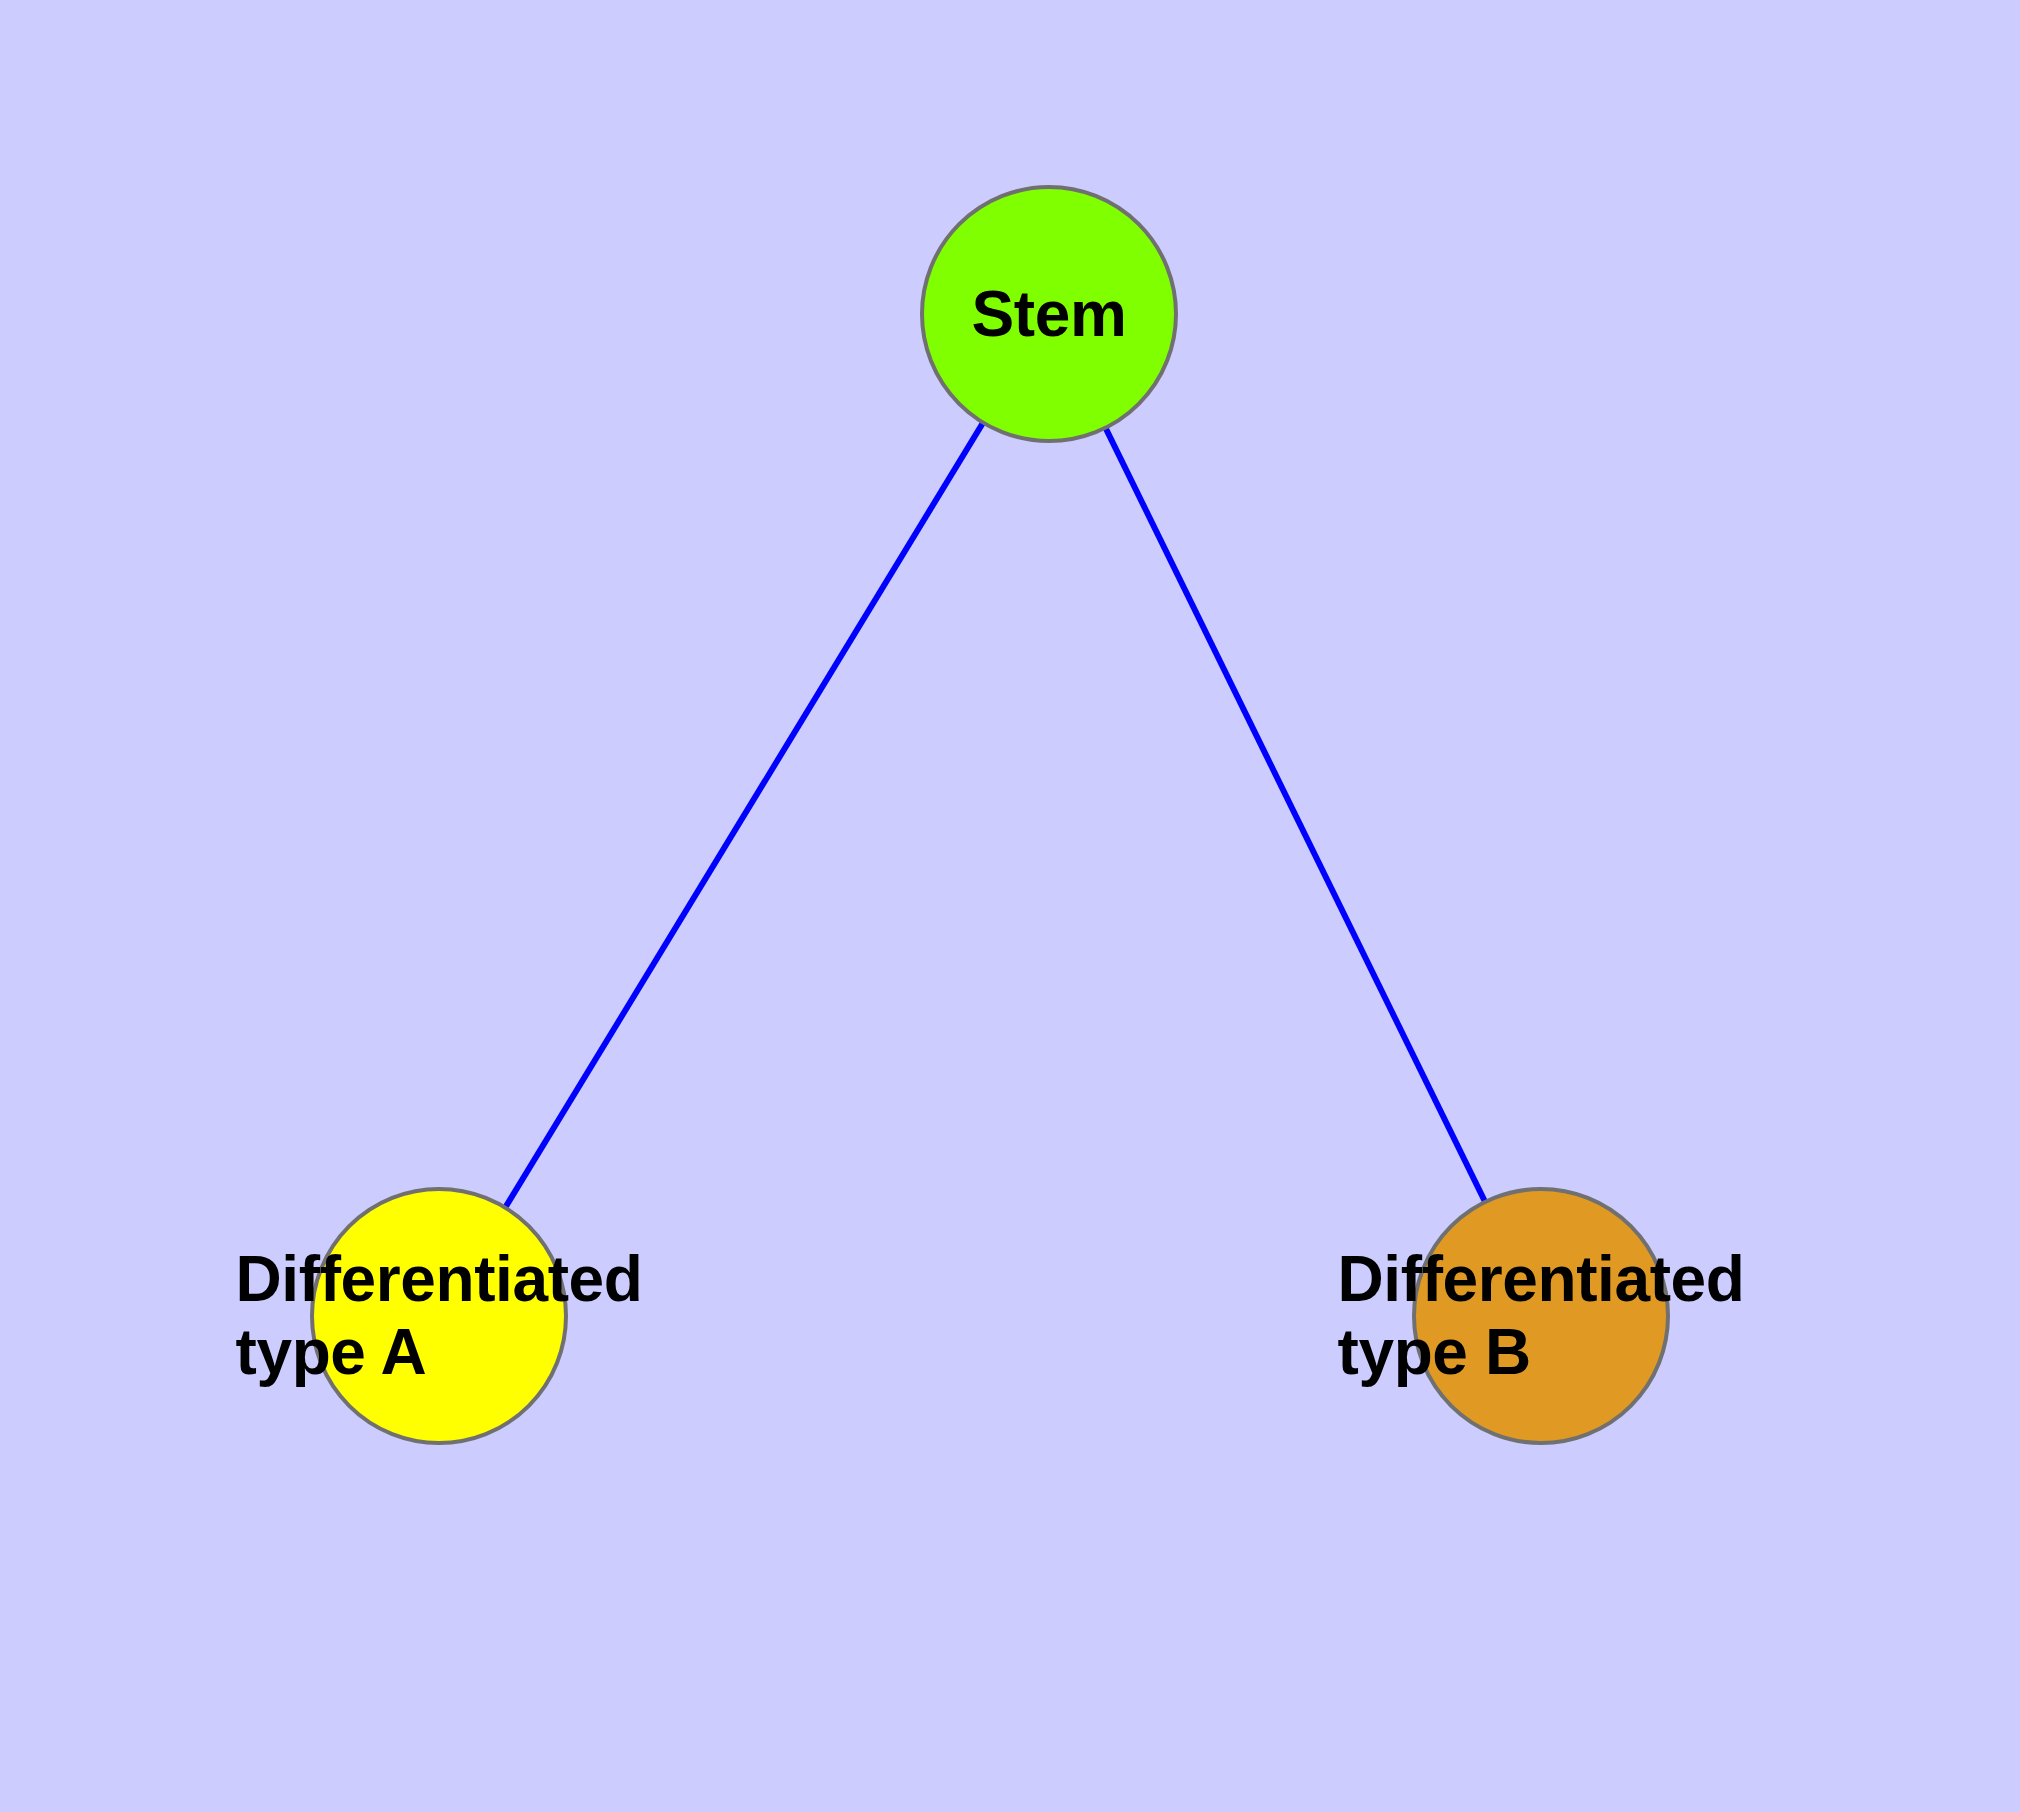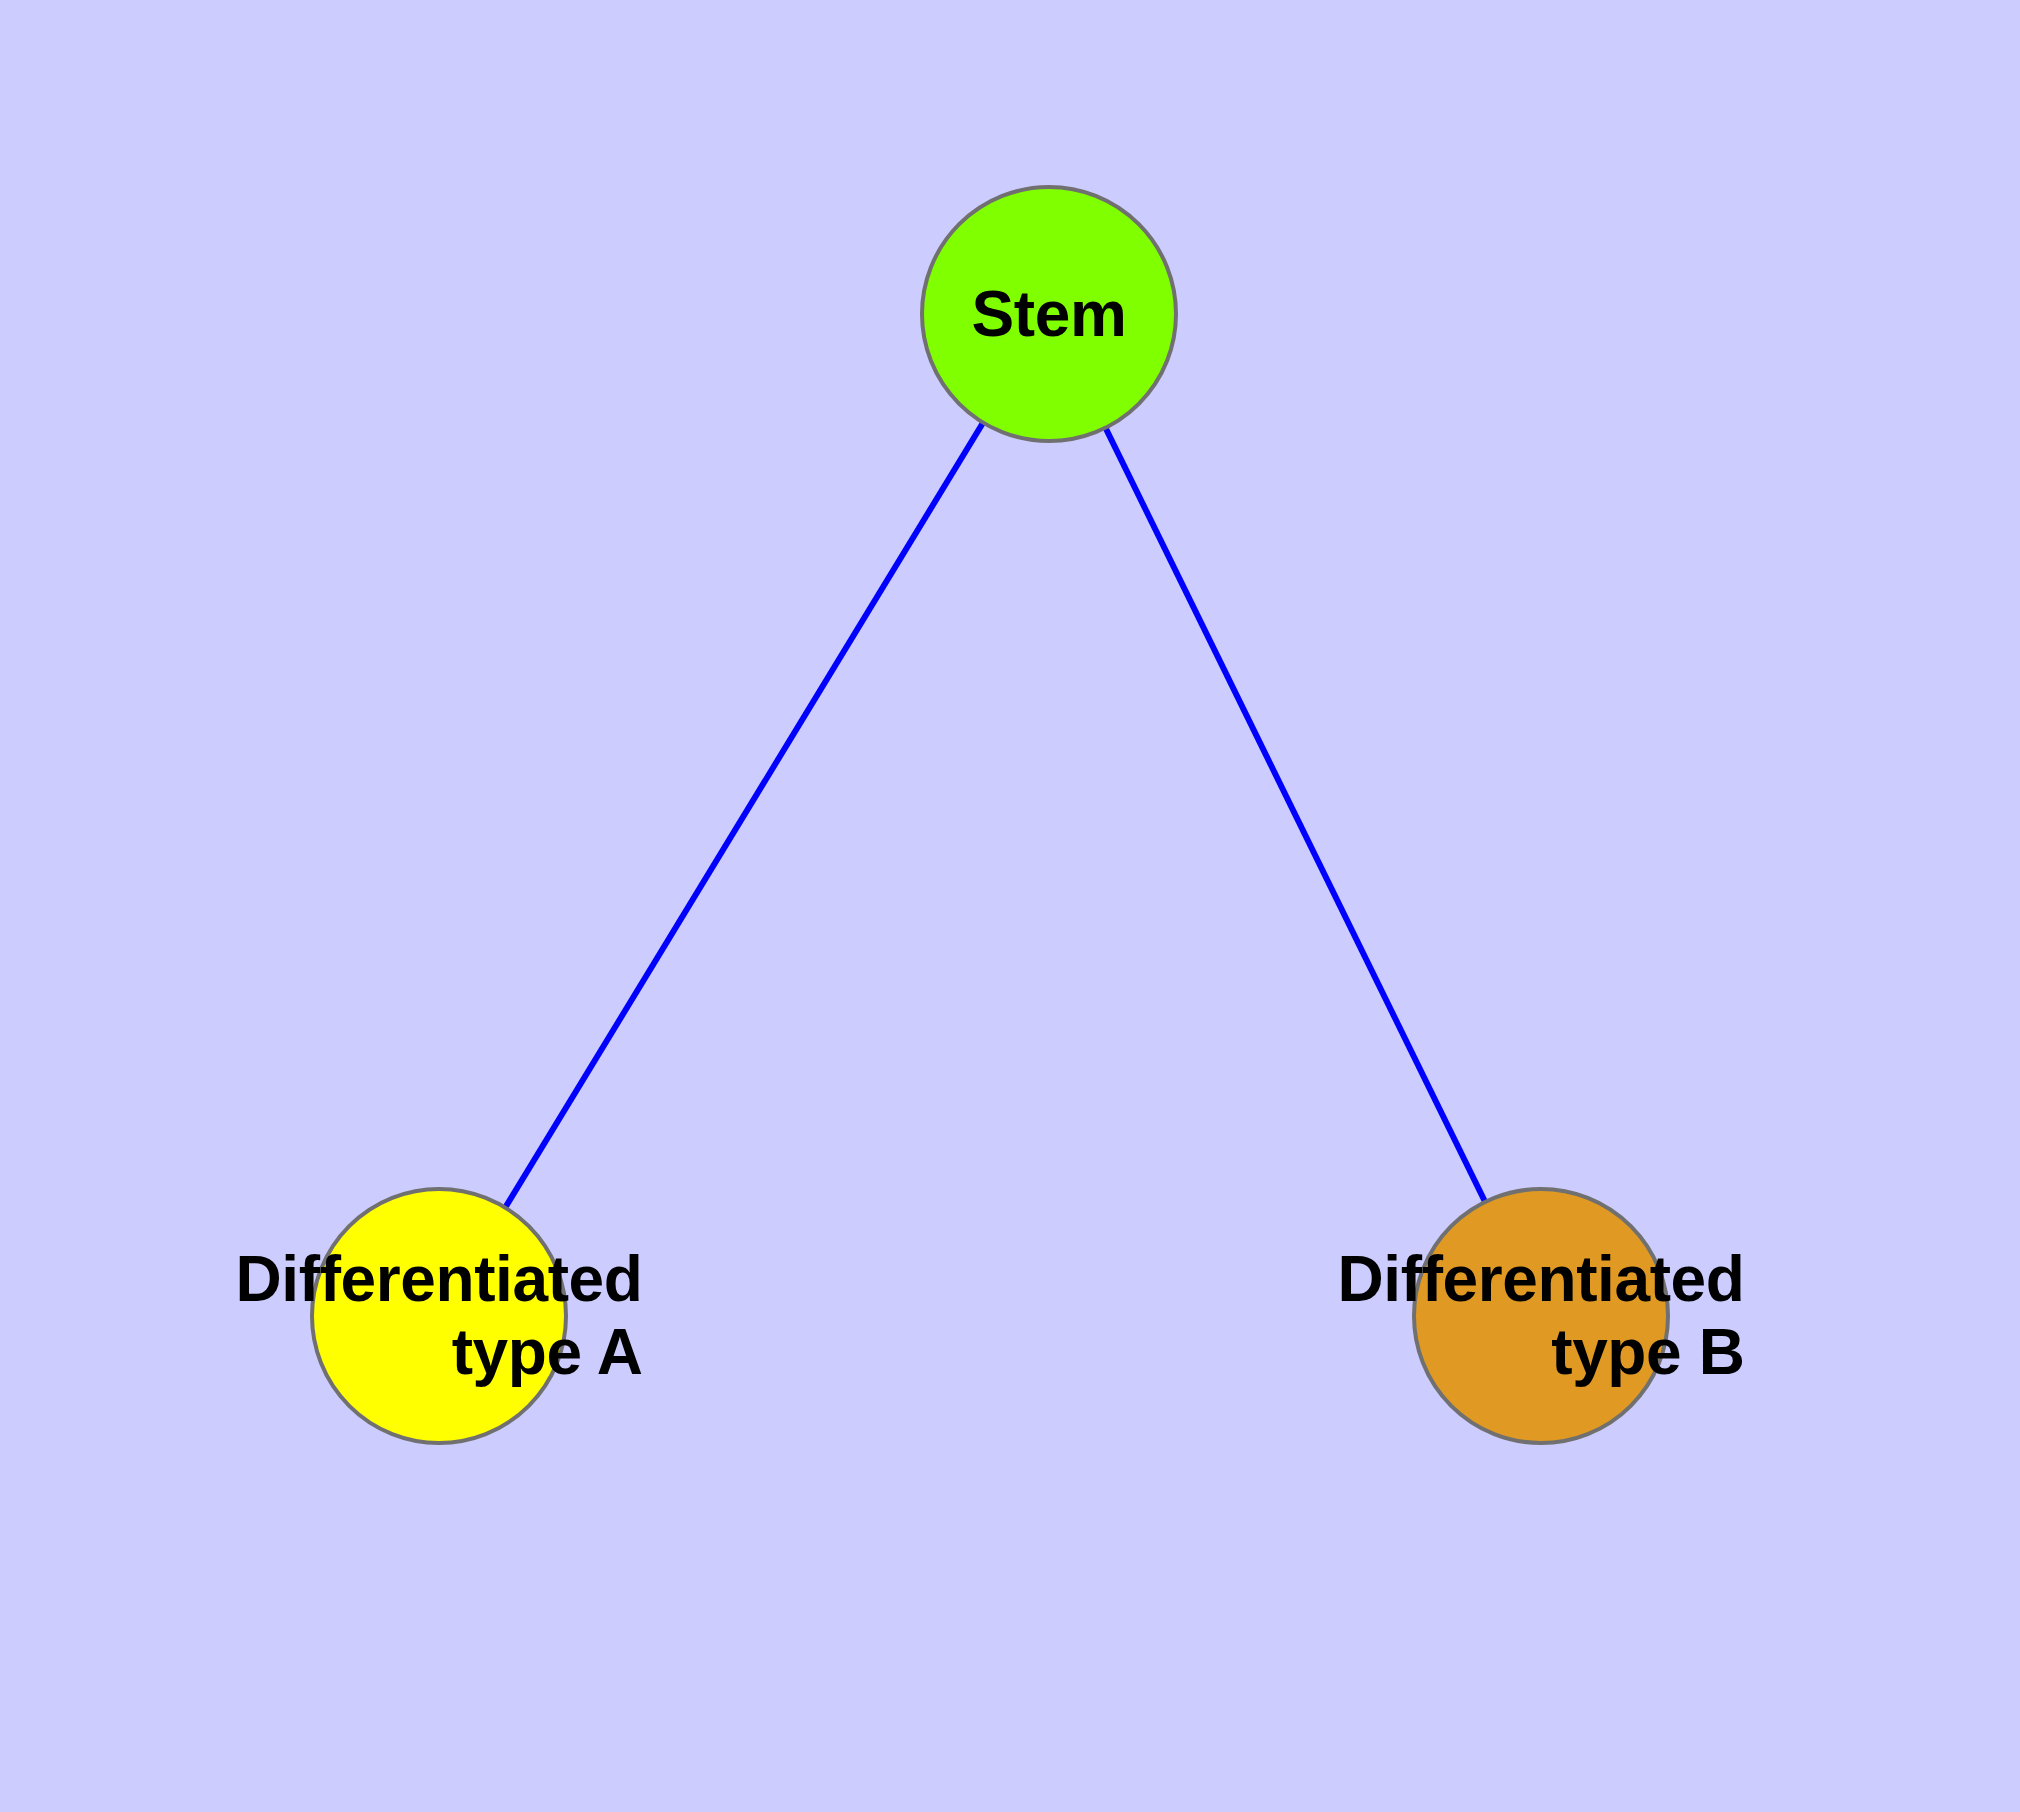--- a/index.html
+++ b/index.html
@@ -44,21 +44,21 @@
   }
   .node-label {
     position: absolute;
     left: 50%;
     top: 50%;
     transform: translate(-50%, -50%);
     color: #000000;
     font-weight: bold;
     font-size: 64px;
     line-height: 1.14;
-    text-align: right;
+    text-align: left;
     white-space: pre;
     letter-spacing: -0.4px;
     pointer-events: none;
   }
 </style>
 </head>
 <body>
 
 <div id="graph-canvas">
 

